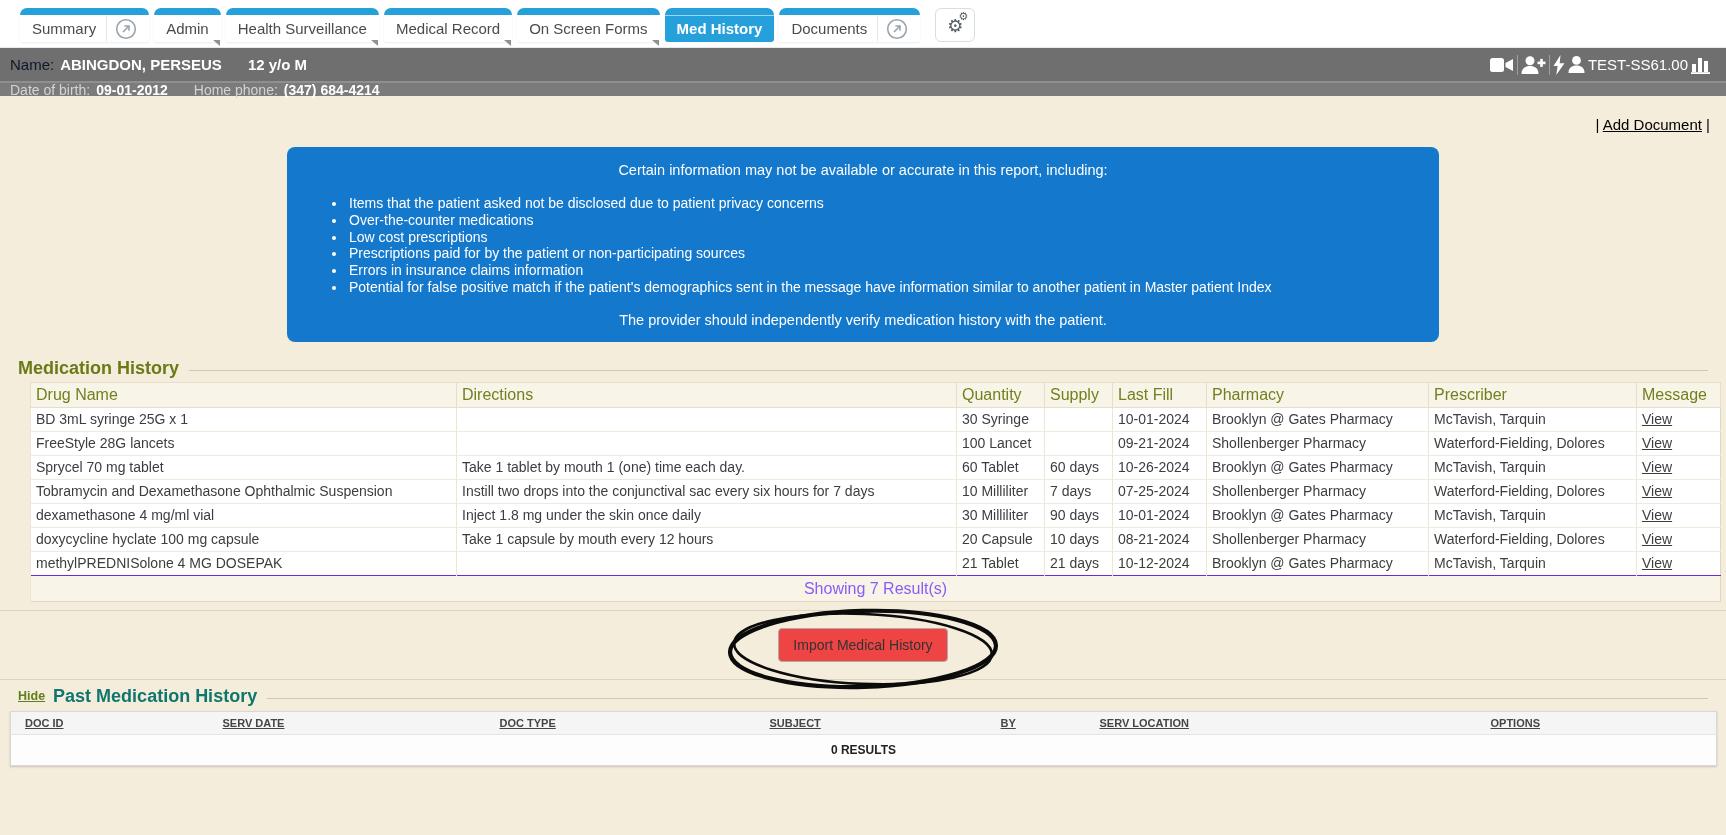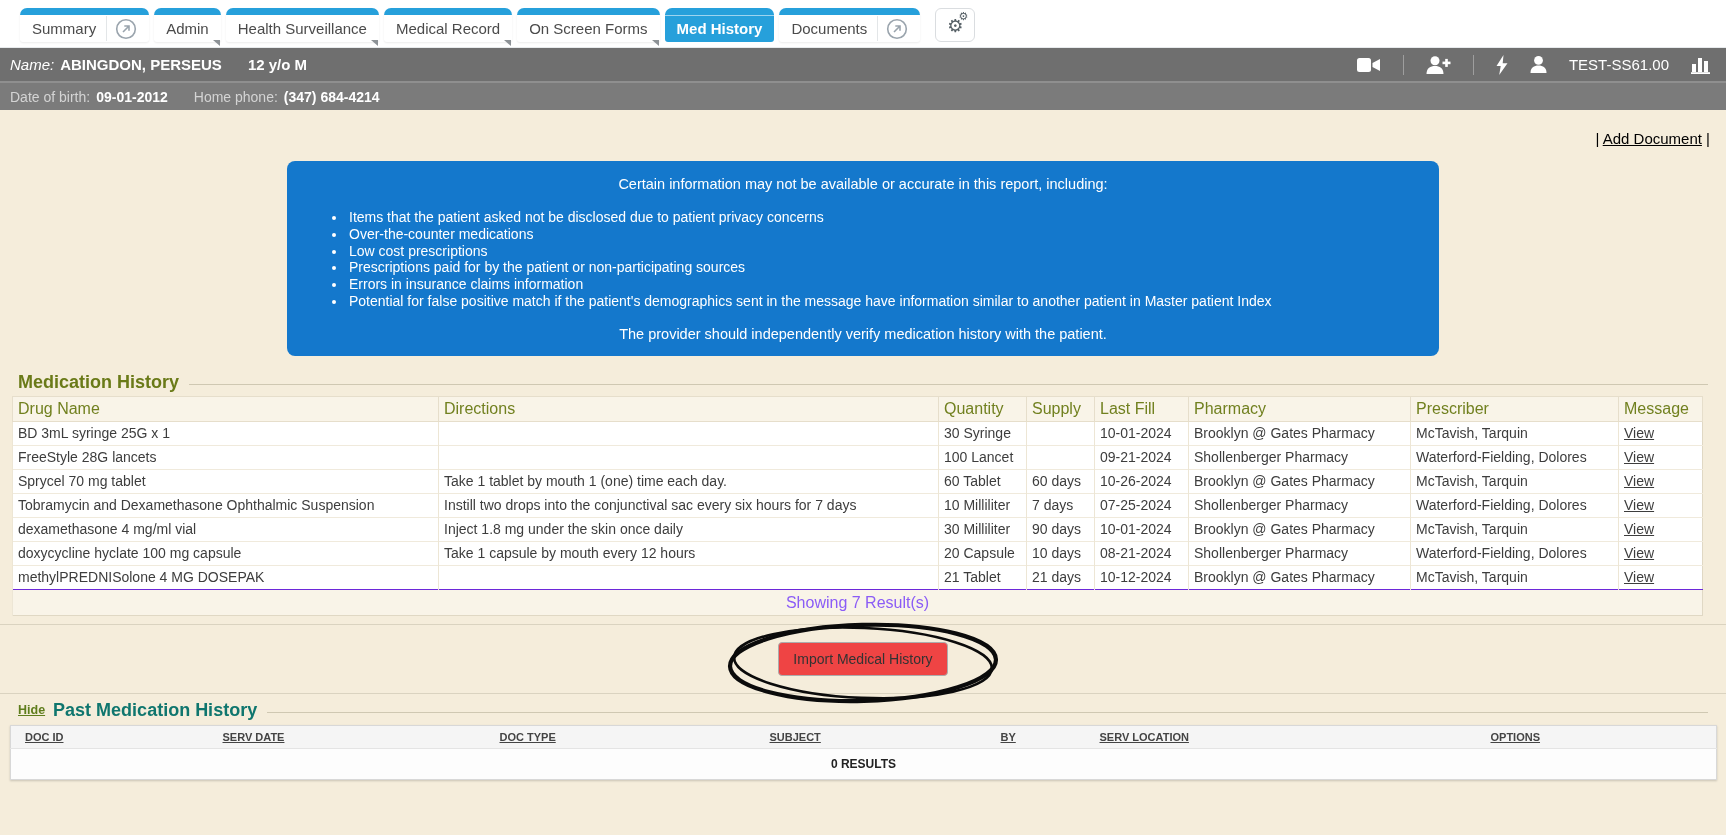--- a/index.html
+++ b/index.html
@@ -41,30 +41,30 @@
     display:flex; align-items:center; justify-content:center; cursor:pointer;
   }
   .gear-main { font-size:18px; color:#566066; line-height:1; margin-top:2px; }
   .gear-small { position:absolute; top:1px; right:6px; font-size:11px; color:#566066; }
 
   
   .pbar1 {
     height:33px; background:#6F6F6F; color:#fff;
     display:flex; align-items:center; padding:0 14px 0 10px; font-size:15px;
   }
-  .pbar1 .lbl { color:#ffffff;font-style:italic; }
+  .pbar1 .lbl { color:#0f172a; }
   .pbar1 .val { font-weight:bold; margin-left:6px; }
   .age { margin-left:26px; font-weight:bold; }
-  .pbar-icons { margin-left:auto; display:flex; align-items:center; gap:22px; }
+  .pbar-icons { margin-left:auto; display:flex; align-items:center; gap:3px; }
   .pbar-icons svg { display:block; }
   .pdiv { width:1px; height:20px; background:#9e9e9e; }
   .acct { font-size:15px; }
   .icon-btn { cursor:pointer; display:flex; align-items:center; }
   .pbar2 {
-    height:29px; background:#7B7B7B; border-top:2px solid #8f8f8f;
+    height:15px; background:#7B7B7B; border-top:2px solid #8f8f8f;
     color:#fff; display:flex; align-items:center; padding:0 10px; font-size:14px;
   }
   .pbar2 .lbl { color:#D4D4D4; }
   .pbar2 .val { font-weight:bold; margin-left:6px; }
   .pbar2 .gap { width:26px; }
 
   
   .adddoc-row { text-align:right; padding:20px 16px 0 0; font-size:15px; color:#000; }
   .adddoc-link { color:#000; text-decoration:underline; cursor:pointer; }
 
@@ -79,21 +79,21 @@
   .notice-footer { text-align:center; font-size:14.5px; margin-top:16px; }
 
   
   .sectitle { display:flex; align-items:center; margin:16px 18px 3px 18px; }
   .sectitle .t { font-size:18px; font-weight:bold; color:#6A7A18; white-space:nowrap; }
   .sectitle .rule { flex:1; border-top:1px solid #CFC8B2; margin-left:10px; margin-top:4px; }
   .hide-link { color:#5F7D1C; font-weight:bold; font-size:12.5px; text-decoration:underline; margin-right:8px; cursor:pointer; }
 
   
   .medtable {
-    border-collapse:collapse; table-layout:fixed; margin:0 12px; width:1690px;
+    border-collapse:collapse; table-layout:fixed; margin:0 30px; width:1690px;
     background:#fff; border:1px solid #E0D8C4;
   }
   .medtable th {
     background:#F9F4E8; color:#71801F; font-weight:normal; font-size:16px;
     text-align:left; padding:3px 5px; border:1px solid #E6DECB;
     white-space:nowrap; overflow:hidden;
   }
   .medtable td {
     font-size:14px; color:#3D3D3D; padding:2px 5px; height:23px; line-height:19px;
     border-left:1px solid #EDE6D5; border-top:1px solid #F0EADC;

